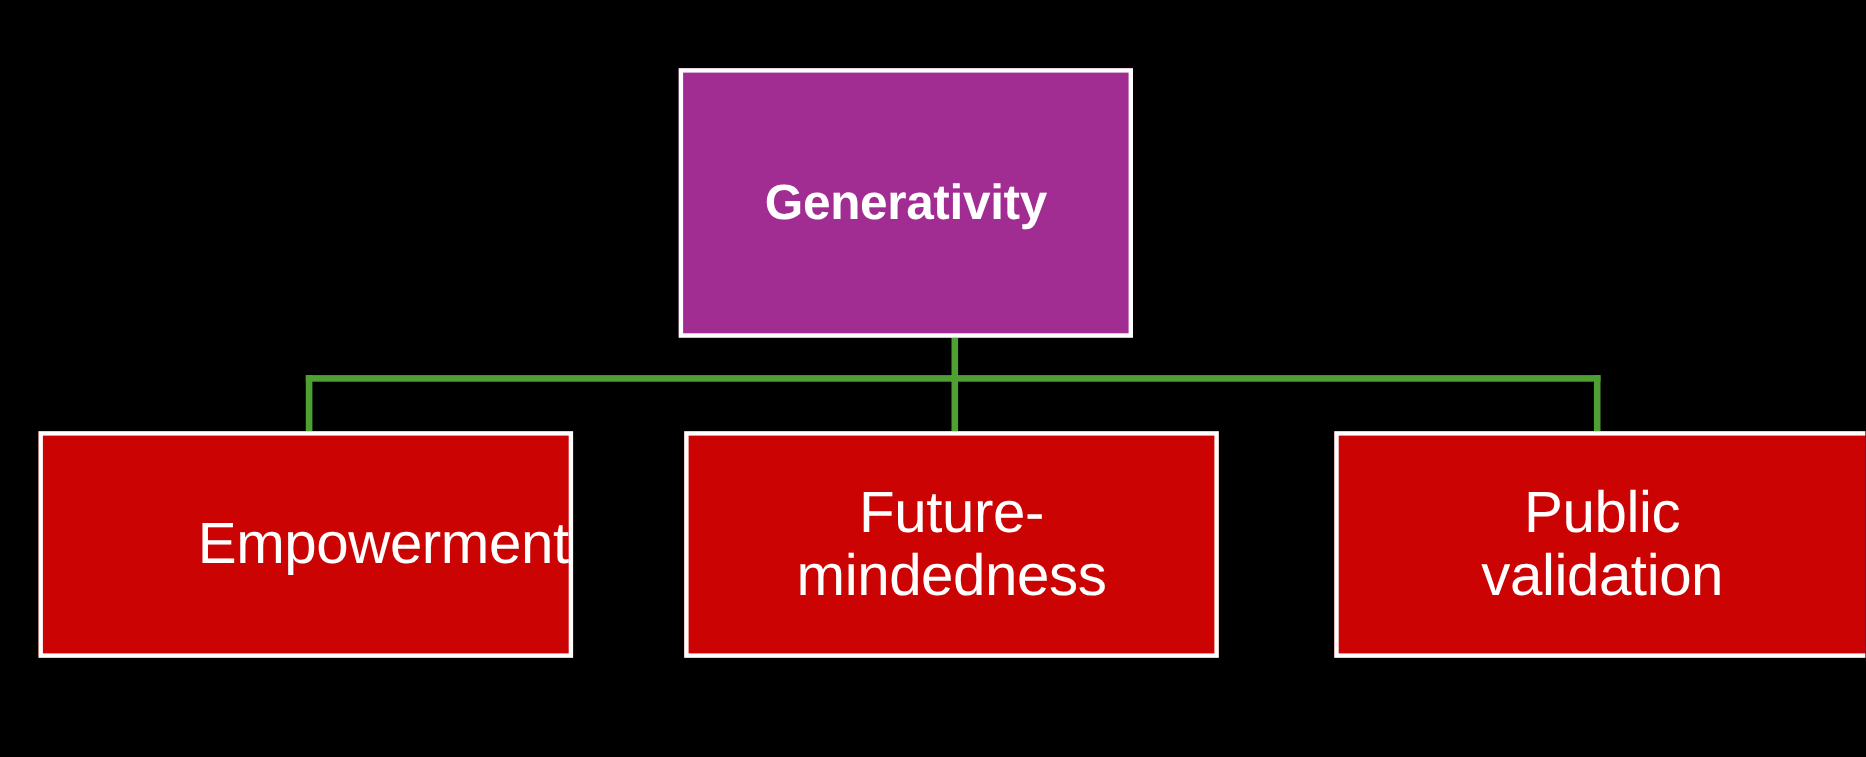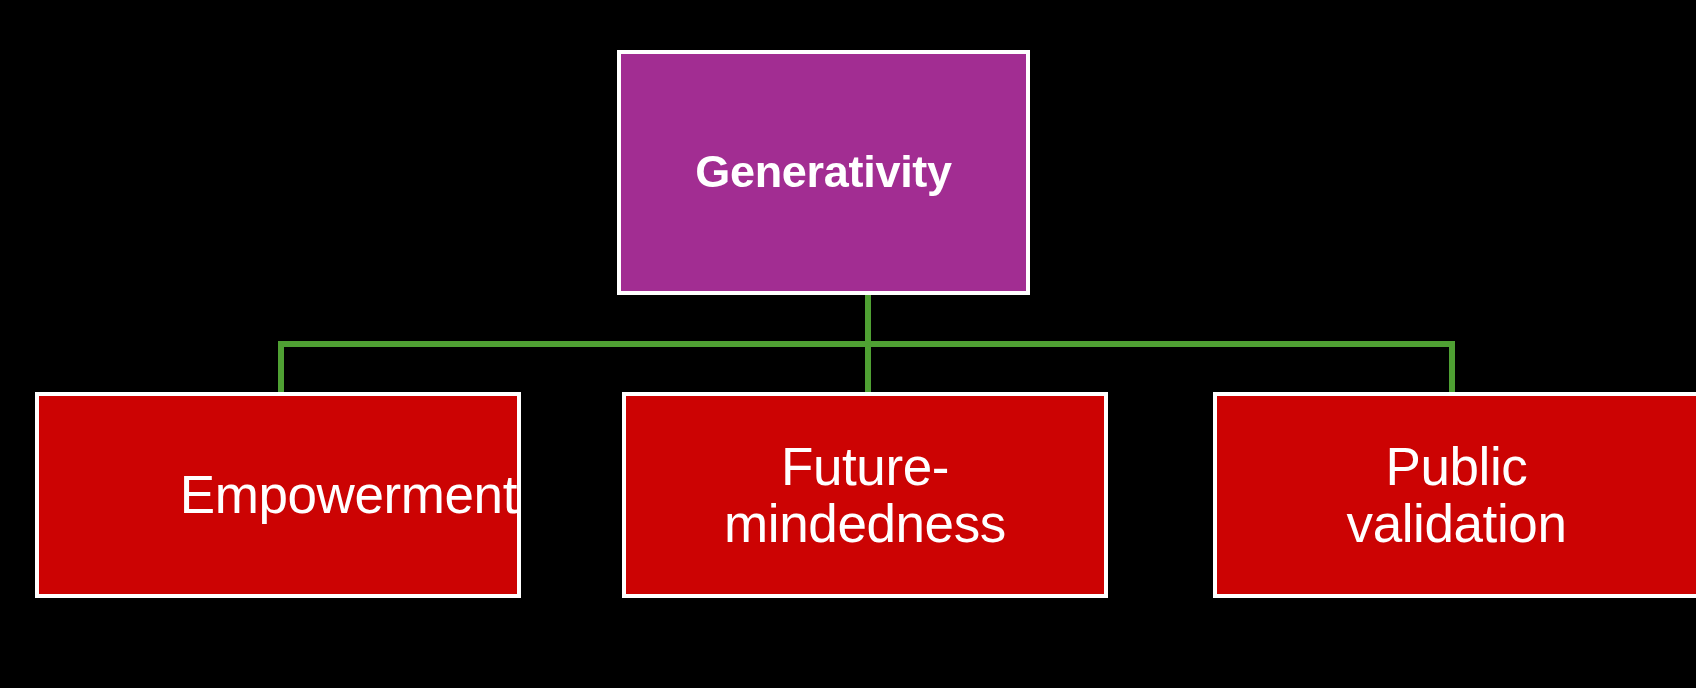--- a/index.html
+++ b/index.html
@@ -25,21 +25,21 @@
     justify-content: center;
     text-align: center;
     color: #ffffff;
     border: 4px solid #ffffff;
     white-space: pre-line;
     line-height: 1.08;
   }
 
   .node-root {
     left: 617px;
-    top: 50px;
+    top: 62px;
     width: 413px;
     height: 245px;
     background: #A22D92;
     font-size: 45px;
     font-weight: bold;
     letter-spacing: -0.3px;
   }
 
   .node-leaf {
     top: 392px;

